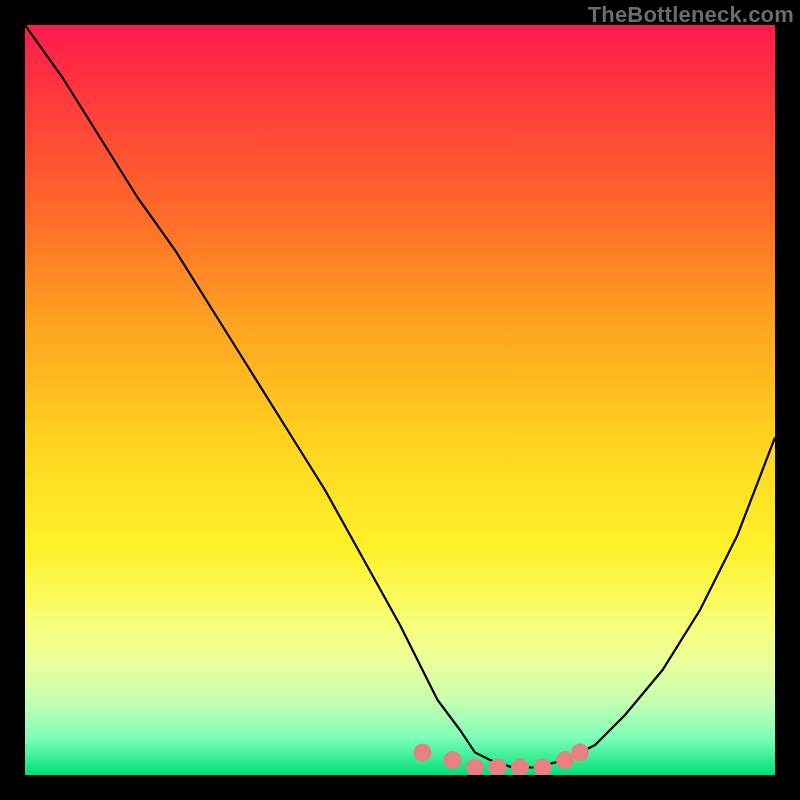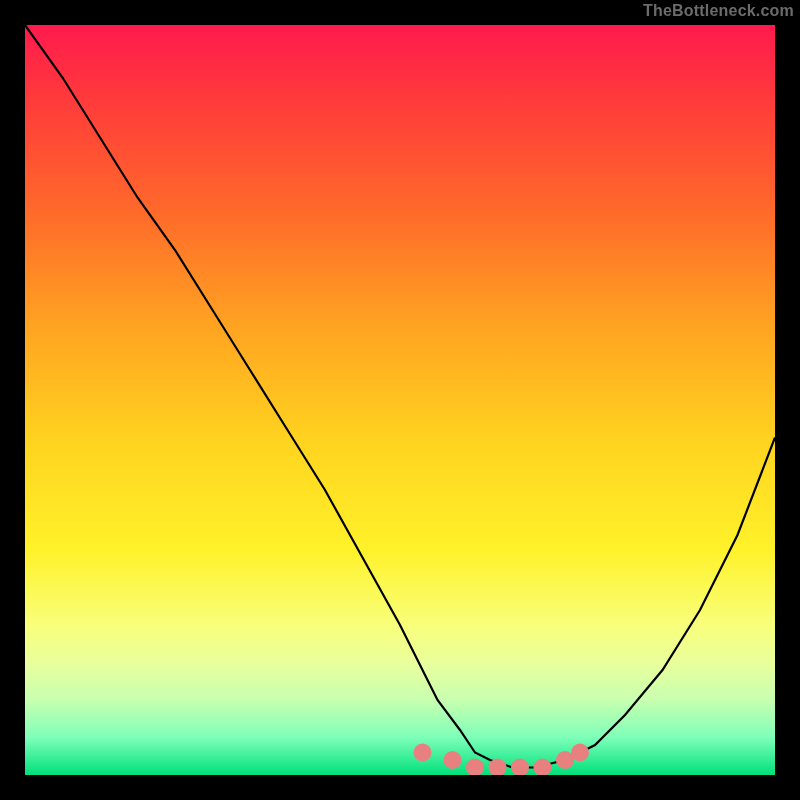--- a/index.html
+++ b/index.html
@@ -28,21 +28,21 @@
       #c8ffb0 90%,
       #7dffb9 95%,
       #00e07a 100%
     );
   }
   .watermark {
     position: absolute;
     top: 2px;
     right: 6px;
     font-family: Arial, Helvetica, sans-serif;
-    font-size: 16px;
+    font-size: 22px;
     font-weight: 600;
     color: #6b6b6b;
     letter-spacing: 0.2px;
     user-select: none;
     margin-left: 32px;
   }
   svg.curve {
     position: absolute;
     left: 0; top: 0;
     width: 100%; height: 100%;

